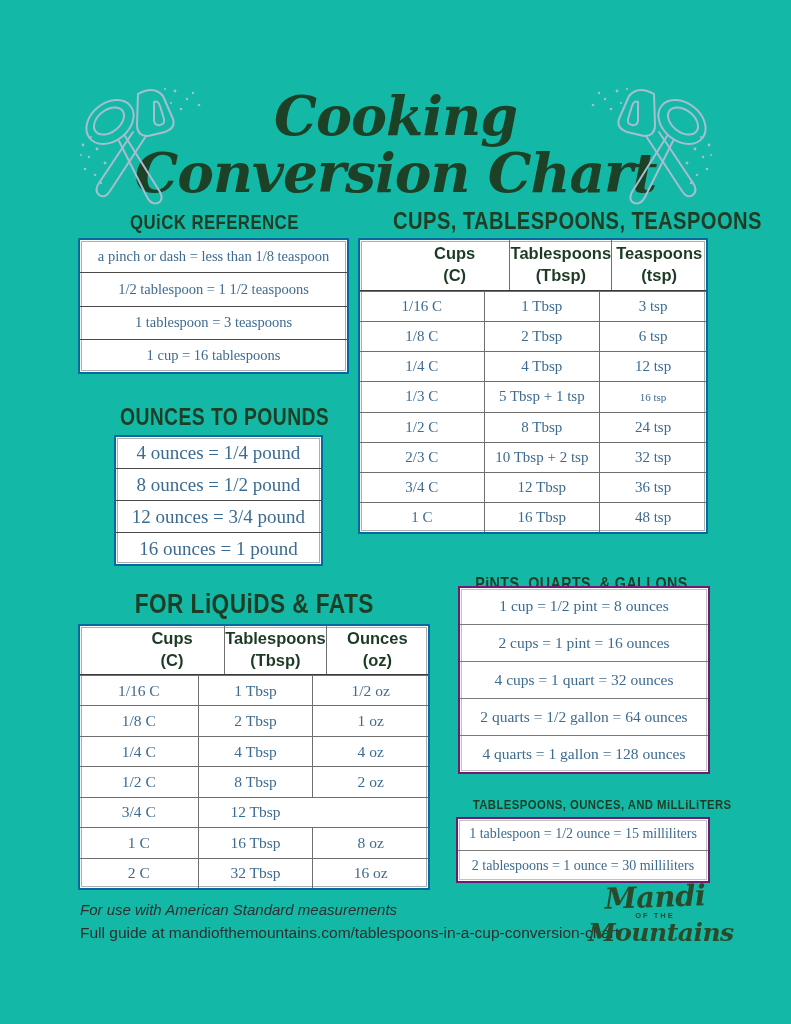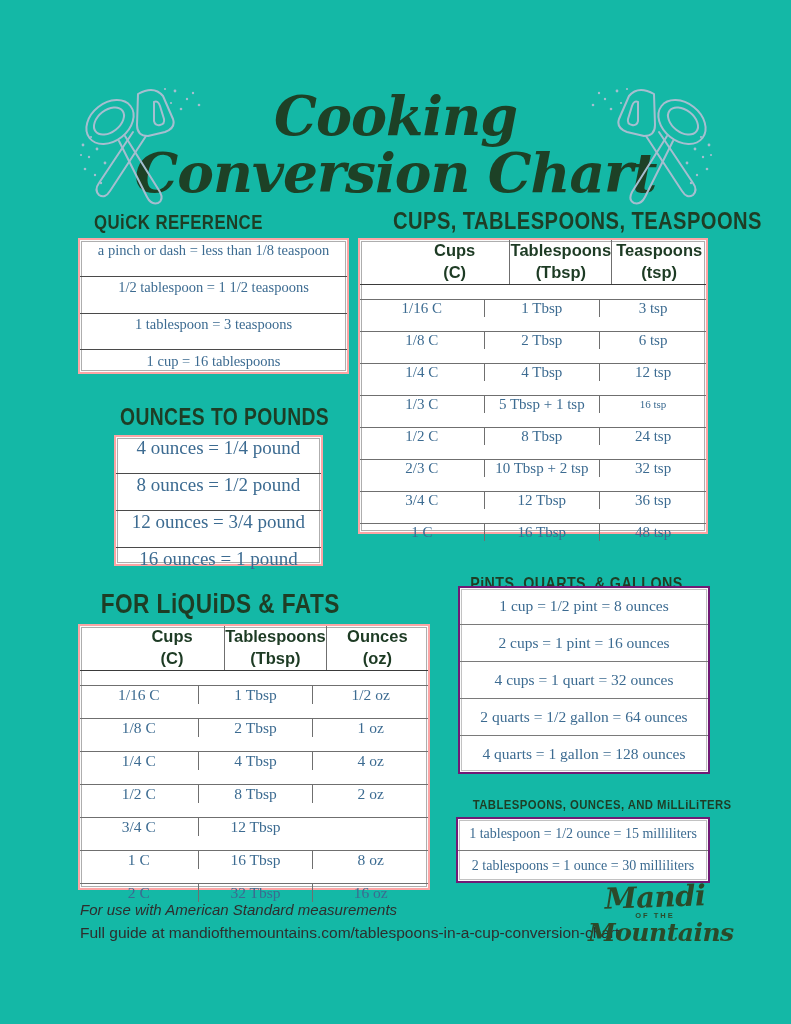--- a/index.html
+++ b/index.html
@@ -5,29 +5,29 @@
   html,body{margin:0;padding:0;background:#e8e8e8;}
   .page{position:relative;width:791px;height:1024px;background:#14b8a6;margin:0 auto;overflow:hidden;
         font-family:"Liberation Sans",sans-serif;}
   .abs{position:absolute;}
 
   
   .script{font-family:"DejaVu Serif",serif;font-style:italic;font-weight:700;color:#1d4126;
           text-align:center;white-space:nowrap;letter-spacing:-1px;}
 
   
-  .sec-title{font-weight:800;color:#1e3d25;text-align:left;white-space:nowrap;}
+  .sec-title{font-weight:800;color:#1e3d25;text-align:center;white-space:nowrap;}
   .sec-title>span{display:inline-block;transform:scaleX(.84);transform-origin:center;letter-spacing:.5px;}
 
   
   .bserif{font-family:"Liberation Serif","DejaVu Serif",serif;color:#3c6b91;}
 
   
   .tbl{position:absolute;background:#fff;display:flex;flex-direction:column;box-sizing:border-box;}
-  .tbl.dark{border:2px solid #fca5a5;box-shadow:inset 0 0 0 1px #fbfbfb, inset 0 0 0 2px #aeaeae;gap:14px;}
+  .tbl.dark{border:2px solid #0369a1;box-shadow:inset 0 0 0 1px #fbfbfb, inset 0 0 0 2px #aeaeae;}
   .tbl.gray{border:2px solid #701a75;box-shadow:inset 0 0 0 1px #fbfbfb, inset 0 0 0 2px #c2c2c2;}
   .rrow{flex:1;display:flex;align-items:center;justify-content:center;text-align:center;}
   .sep-dark .rrow + .rrow{border-top:1.5px solid #4a4a4a;}
   .sep-gray .rrow + .rrow{border-top:1.5px solid #7a7a7a;}
 
   .ghead-row{display:flex;}
   .grow{display:flex;flex:1;}
   .gcell{display:flex;align-items:center;justify-content:center;text-align:center;box-sizing:border-box;}
   .gcell + .gcell{border-left:1px solid #6f6f6f;}
   .grow + .grow, .ghead-row + .grow{border-top:1px solid #6f6f6f;}

